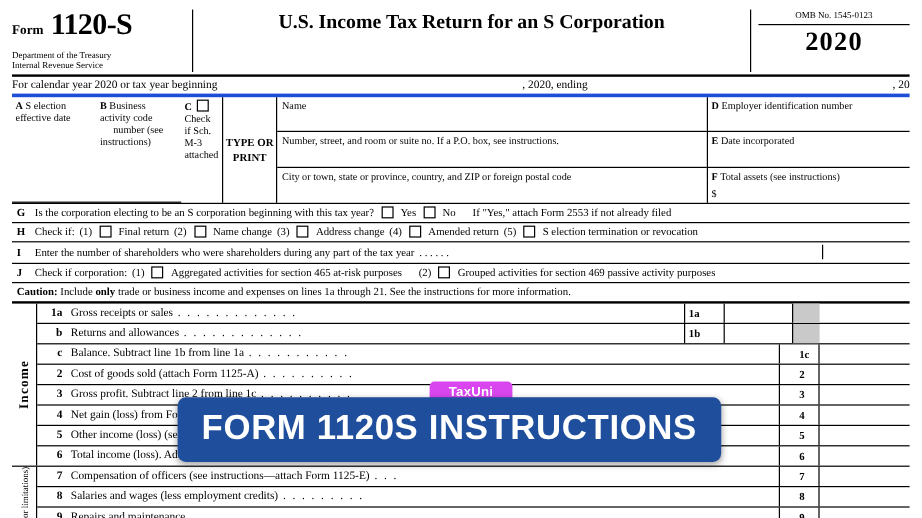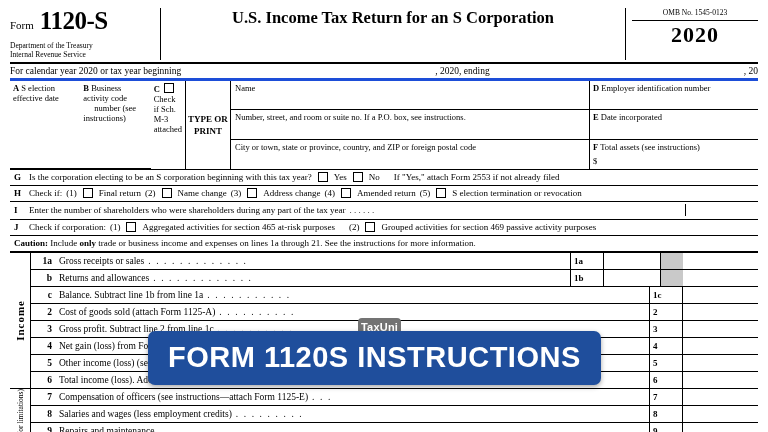--- a/index.html
+++ b/index.html
@@ -36,20 +36,21 @@
     box-sizing: border-box;
   }
   .form-line {
     display: flex;
     align-items: baseline;
     gap: 6px;
   }
   .form-word {
     font-size: 11px;
     font-family: "Liberation Serif", serif;
+    font-weight: bold;
   }
   .form-num {
     font-size: 25px;
     font-weight: bold;
     letter-spacing: -0.5px;
     line-height: 1;
   }
   .agency {
     font-size: 7.5px;
     line-height: 1.25;
@@ -234,21 +235,21 @@
   }
   .ln .gap { width: 56px; }
   .ln .shade { width: 22px; background: #c9c9c9; border-left: 1px solid #000; }
   .ln .rbox {
     width: 34px;
     border-left: 1px solid #000;
     border-right: 1px solid #000;
     font-weight: bold;
     font-size: 9px;
     line-height: 16px;
-    padding-left: 3px;
+    padding-left: 16px;
     box-sizing: border-box;
   }
   .ln .amt { width: 72px; padding-left: 3px; line-height: 16px; }
 
   
   .ded { display: flex; }
   .side2 {
     width: 20px;
     border-right: 1px solid #000;
     display: flex;
@@ -274,26 +275,26 @@
     letter-spacing: 0.5px;
     padding: 10px 20px 11px 20px;
     border-radius: 7px;
     box-shadow: 0 2px 5px rgba(0,0,0,0.35);
     white-space: nowrap;
   }
   .taxuni {
     position: absolute;
     left: 358px;
     top: 318px;
-    background: #737373;
+    background: #d946ef;
     color: #fff;
     font-family: "Liberation Sans", sans-serif;
     font-weight: bold;
     font-size: 11px;
-    padding: 3px 3px;
+    padding: 3px 16px;
     border-radius: 4px;
     letter-spacing: 0.2px;
   }
 </style>
 </head>
 <body>
 
 <div class="page">
 
   <div class="hdr">

